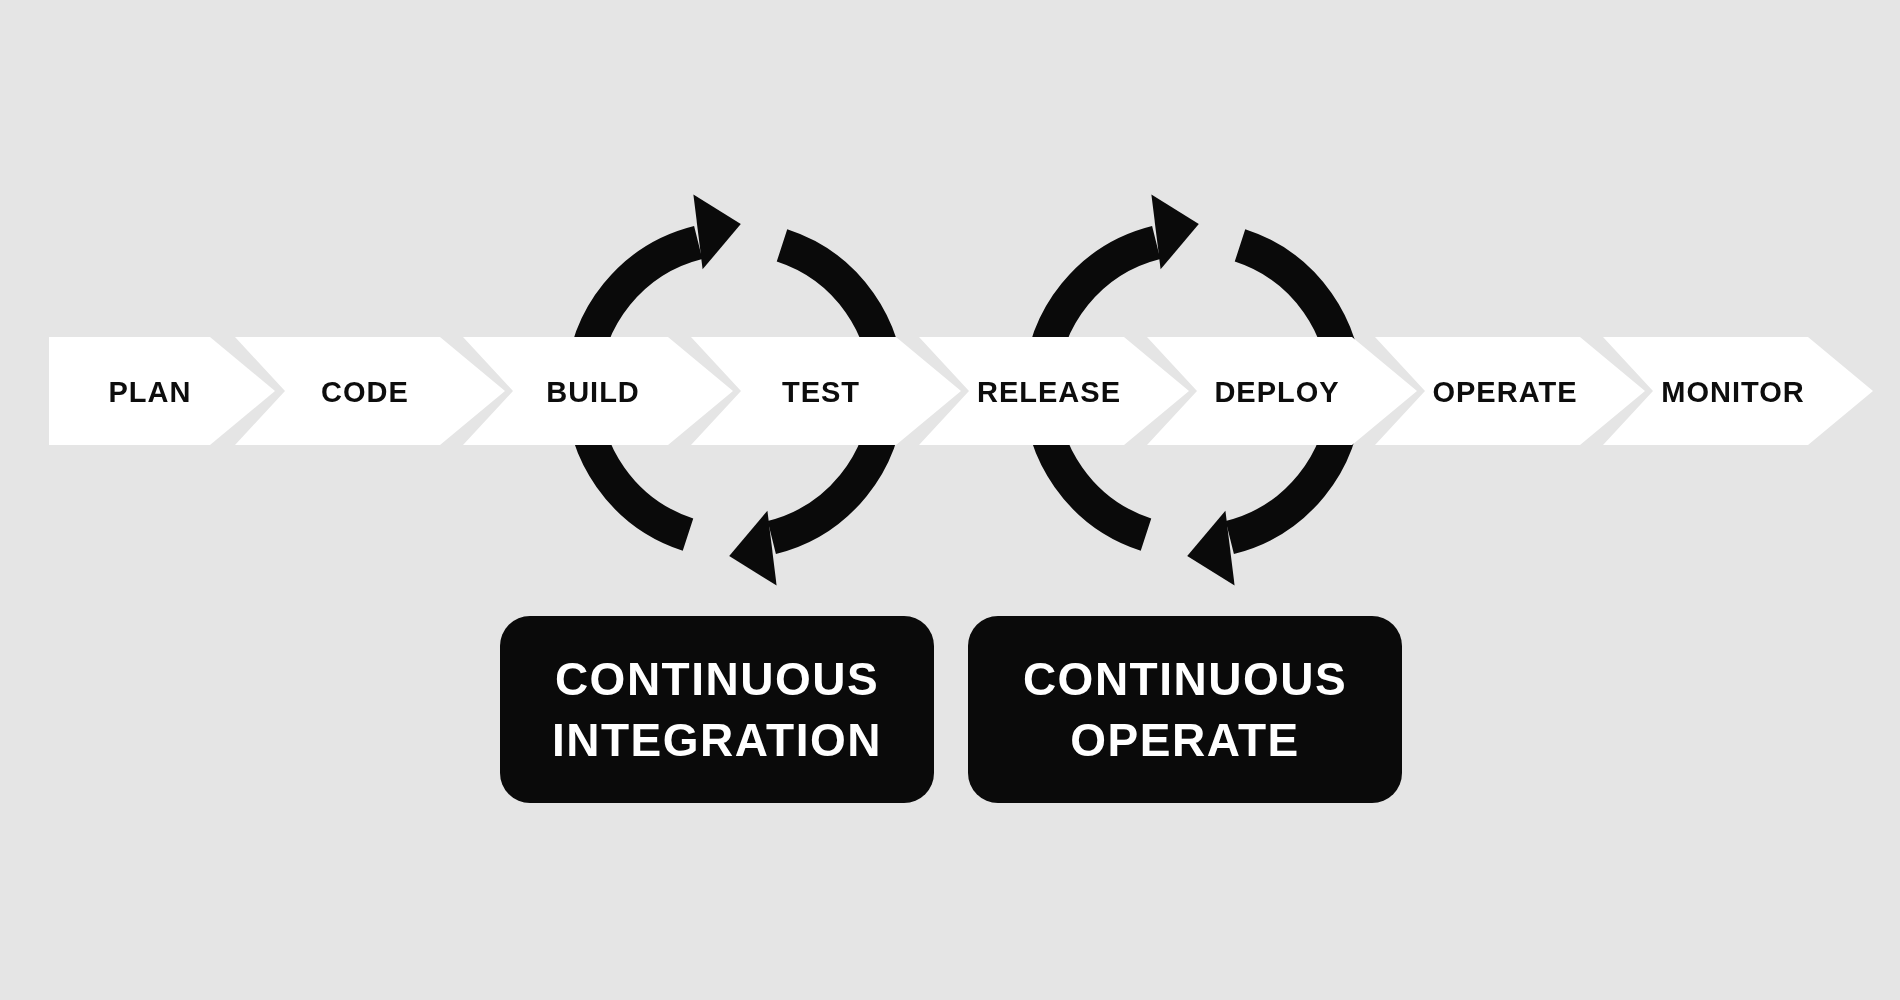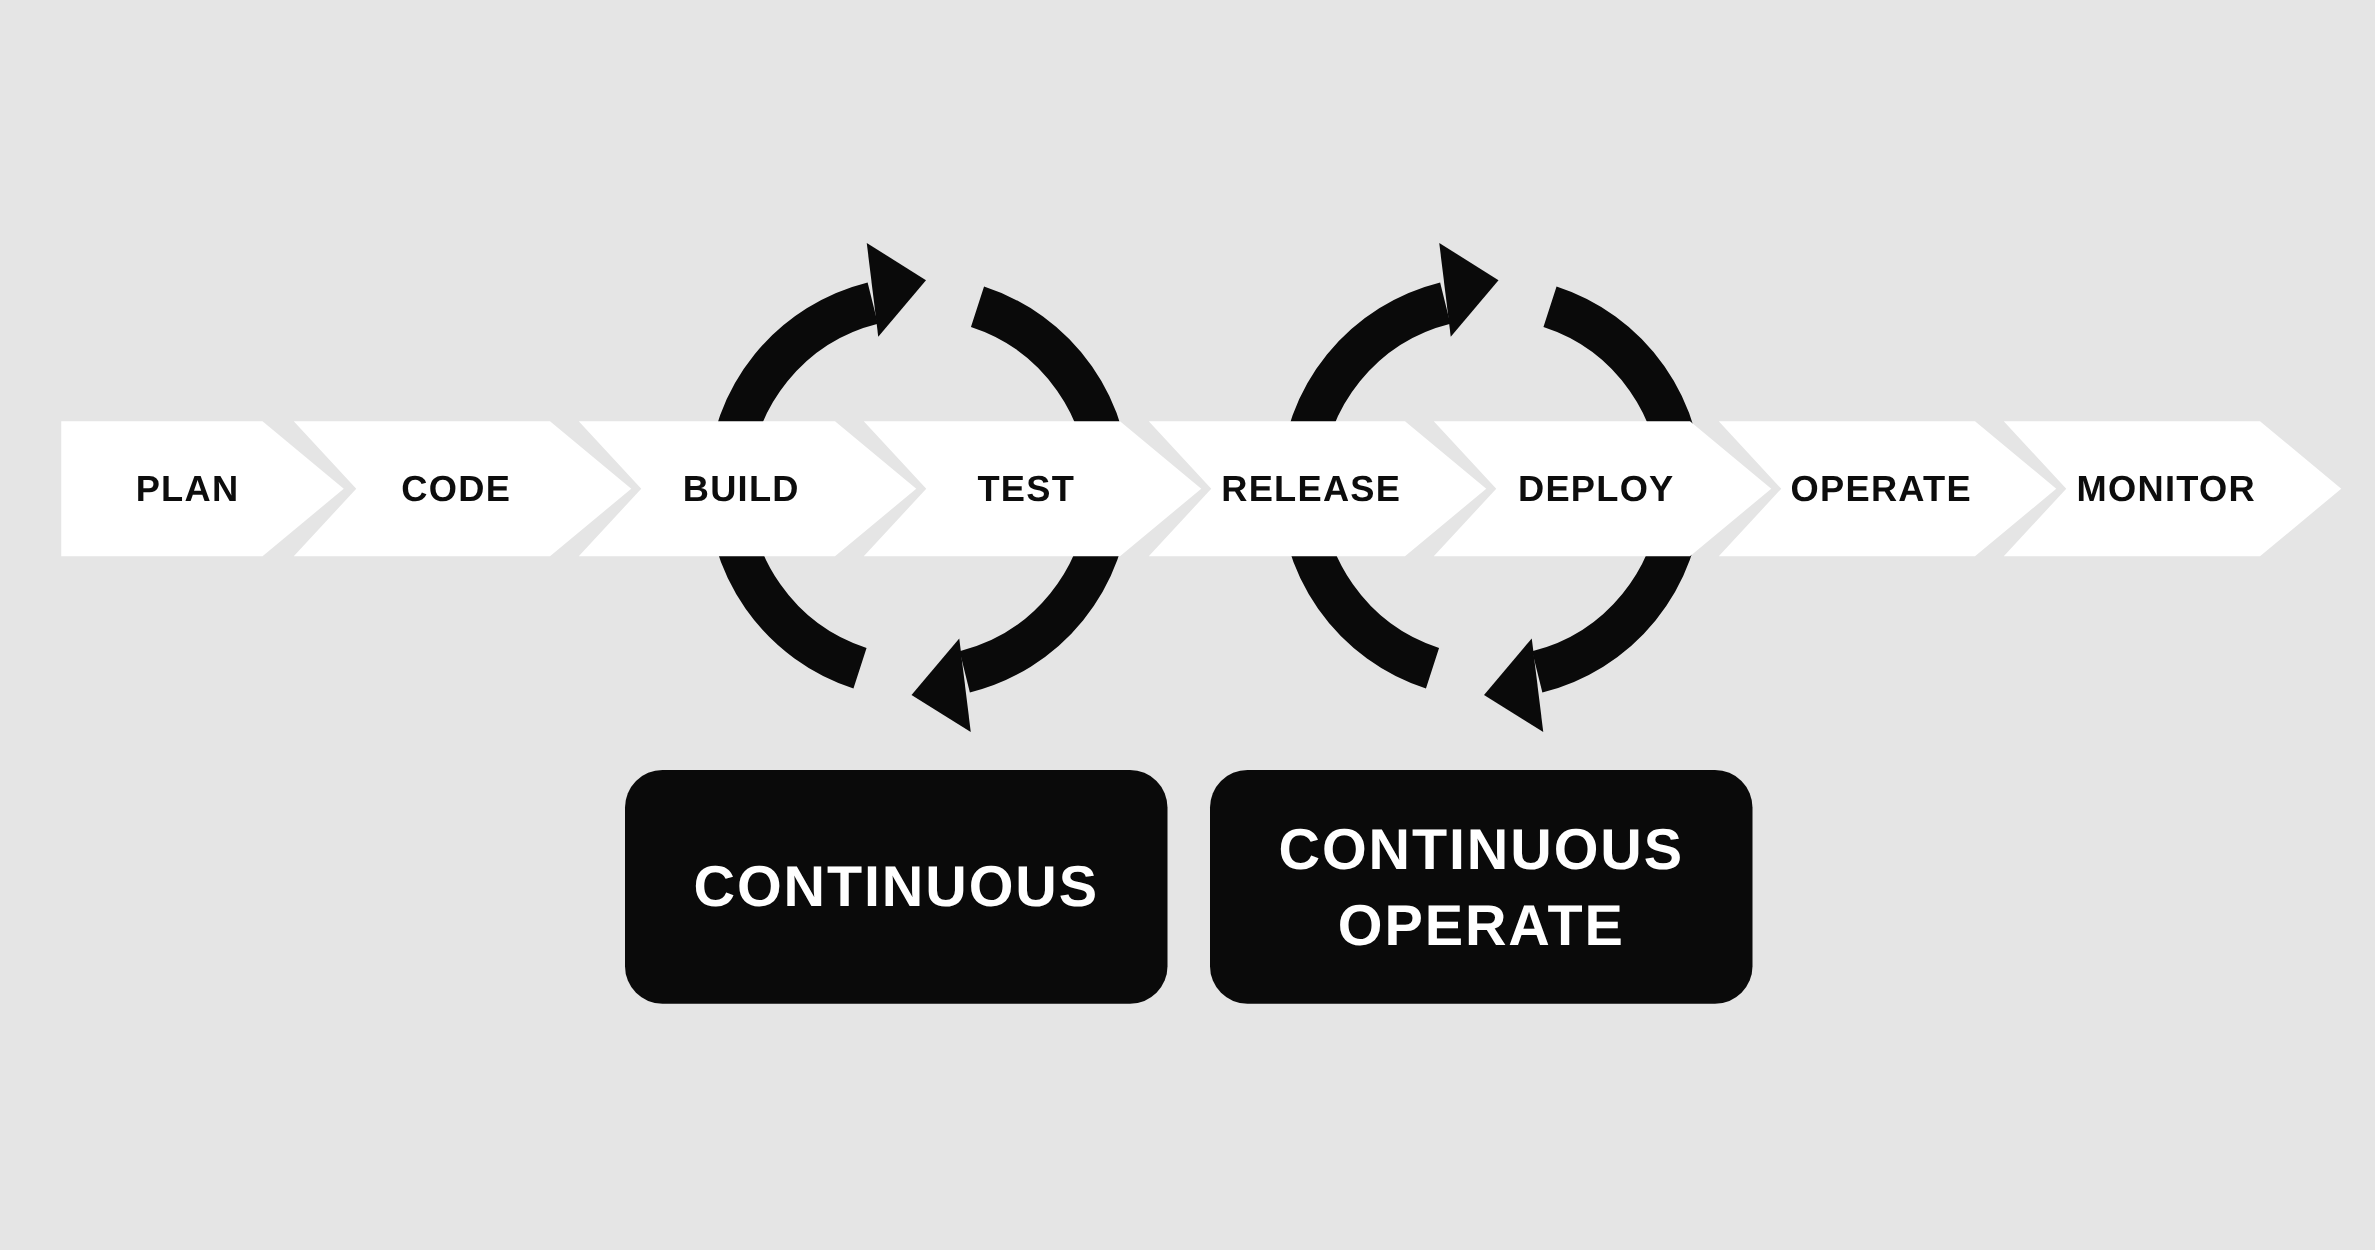--- a/index.html
+++ b/index.html
@@ -100,20 +100,21 @@
       <text class="stage-label" x="821" y="392" dominant-baseline="central">TEST</text>
       <text class="stage-label" x="1049" y="392" dominant-baseline="central">RELEASE</text>
       <text class="stage-label" x="1277" y="392" dominant-baseline="central">DEPLOY</text>
       <text class="stage-label" x="1505" y="392" dominant-baseline="central">OPERATE</text>
       <text class="stage-label" x="1733" y="392" dominant-baseline="central">MONITOR</text>
     </g>
   </svg>
 
   <div class="label-box ci">
     <span>CONTINUOUS</span>
+    <span>INTEGRATION</span>
   </div>
 
   <div class="label-box cd">
     <span>CONTINUOUS</span>
     <span>OPERATE</span>
   </div>
 
 </div>
 
 </body></html>

